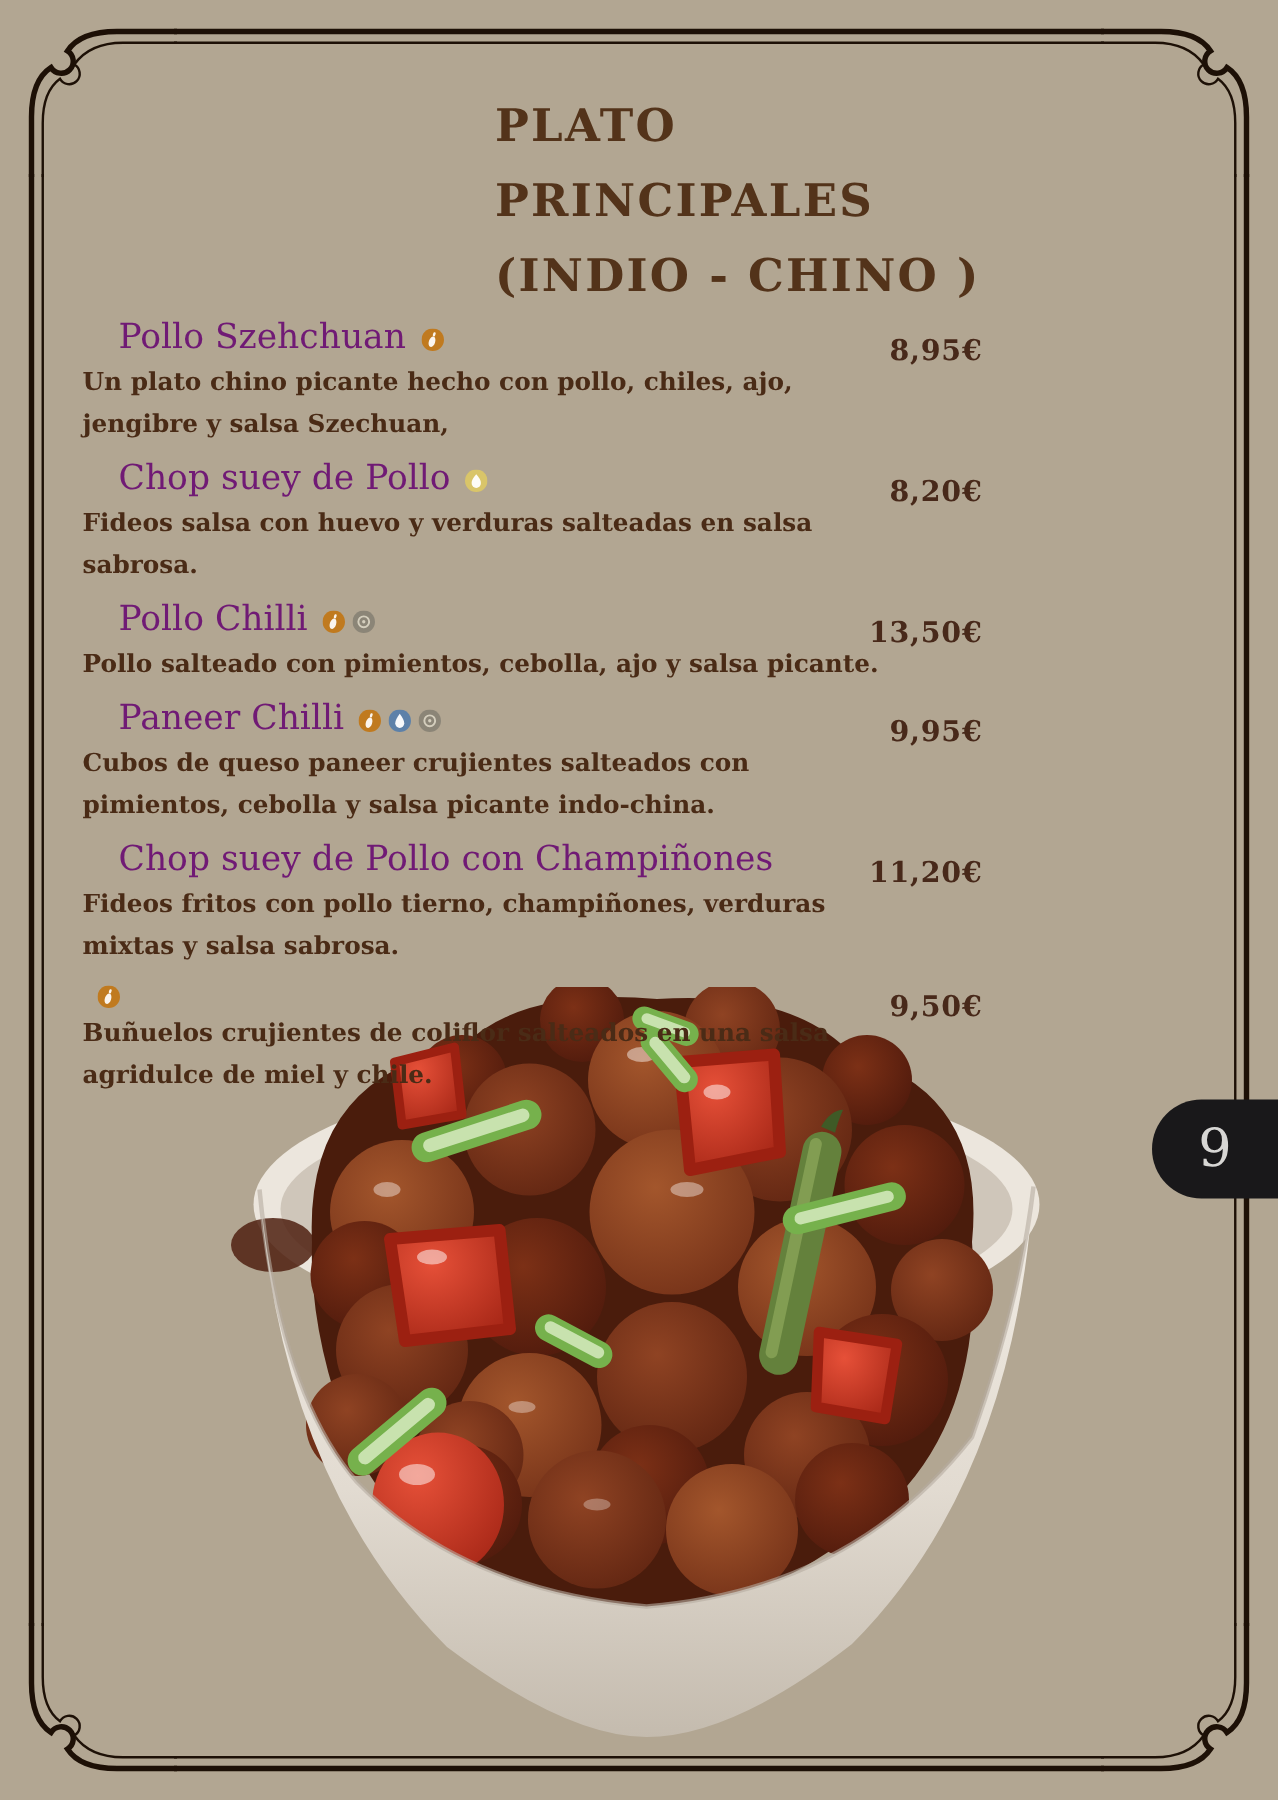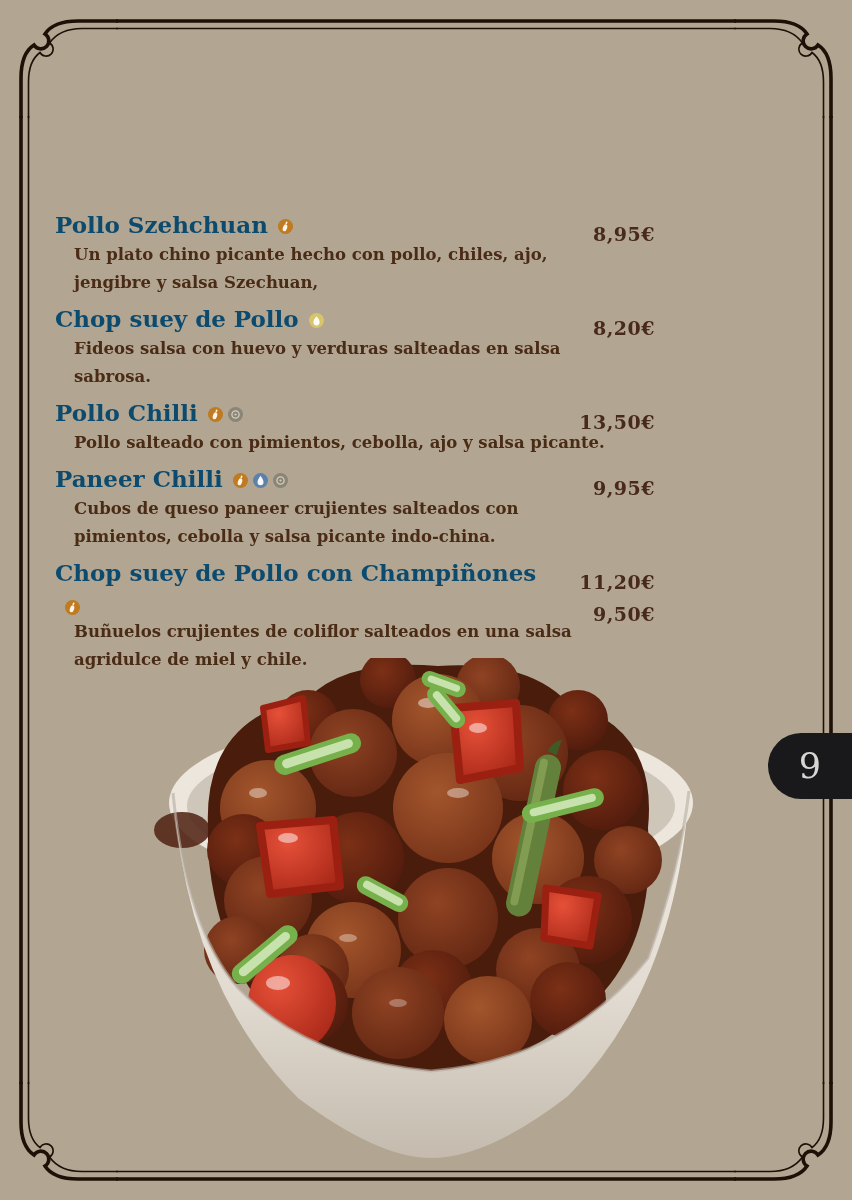--- a/index.html
+++ b/index.html
@@ -12,25 +12,25 @@
   .content{position:absolute;left:0;top:0;width:852px;height:1200px;z-index:3;}
 
   .title{
     position:absolute;left:330px;top:60px;
     font-size:30px;font-weight:bold;color:#53331a;
     line-height:50px;letter-spacing:1.5px;white-space:nowrap;
   }
   .menu{position:absolute;left:55px;top:210px;width:600px;}
   .item{margin-bottom:7px;}
   .item-head{display:flex;align-items:baseline;}
-  .item-name{font-size:23px;font-weight:bold;color:#0c4a6e;line-height:30px;}
+  .item-name{font-size:23px;font-weight:normal;color:#701a75;line-height:30px;margin-left:24px;}
   .item-icons{display:flex;gap:5px;margin-left:10px;align-self:center;transform:translateY(1px);}
   .badge-icon{width:15px;height:15px;display:block;}
   .item-price{margin-left:auto;font-size:19px;font-weight:bold;color:#48291a;letter-spacing:.5px;transform:translateY(8px);}
-  .item-desc{font-size:16.5px;font-weight:bold;color:#4a2b16;line-height:28px;max-width:535px;margin-top:1px;margin-left:19px;}
+  .item-desc{font-size:16.5px;font-weight:bold;color:#4a2b16;line-height:28px;max-width:535px;margin-top:1px;}
 
   .page-badge{
     position:absolute;right:0;top:733px;width:84px;height:66px;
     background:#19181a;border-radius:36px 0 0 36px;
     color:#d7d6d4;display:flex;align-items:center;justify-content:center;
     font-size:35px;font-family:"DejaVu Serif",serif;z-index:6;
   }
   .dish{position:absolute;left:148px;top:658px;z-index:2;}
   .defs-holder{position:absolute;width:0;height:0;overflow:hidden;}
 </style>
@@ -206,20 +206,25 @@
            Q 340,500 420,438
            Q 528,330 541,133
            Q 532,210 500,300
            Q 420,402 283,413
            Q 160,402 90,330
            Q 38,270 25,135 Z" fill="url(#gBowl)"></path>
   <path d="M 25,135 Q 38,270 90,330 Q 160,402 283,413 Q 420,402 500,300 Q 532,210 541,133" fill="none" stroke="#b5aca0" stroke-width="3" opacity="0.6"></path>
 </svg>
 
 <div class="content">
+  <div class="title">
+    <div>PLATO</div>
+    <div>PRINCIPALES</div>
+    <div>(INDIO - CHINO )</div>
+  </div>
 
   <div class="menu">
   <div class="item">
     <div class="item-head">
       <span class="item-name">Pollo Szehchuan</span>
       <span class="item-icons">
             <svg class="badge-icon" viewBox="0 0 15 15">
               <use href="#icon-spicy"></use>
             </svg>
           </span>
@@ -275,20 +280,21 @@
     </div>
     <div class="item-desc">Cubos de queso paneer crujientes salteados con pimientos, cebolla y salsa picante indo-china.</div>
   </div>
 
   <div class="item">
     <div class="item-head">
       <span class="item-name">Chop suey de Pollo con Champiñones</span>
       <span class="item-icons"></span>
       <span class="item-price">11,20€</span>
     </div>
+    <div class="item-desc">Fideos fritos con pollo tierno, champiñones, verduras mixtas y salsa sabrosa.</div>
   </div>
 
   <div class="item">
     <div class="item-head">
       <span class="item-icons">
             <svg class="badge-icon" viewBox="0 0 15 15">
               <use href="#icon-spicy"></use>
             </svg>
           </span>
       <span class="item-price">9,50€</span>

